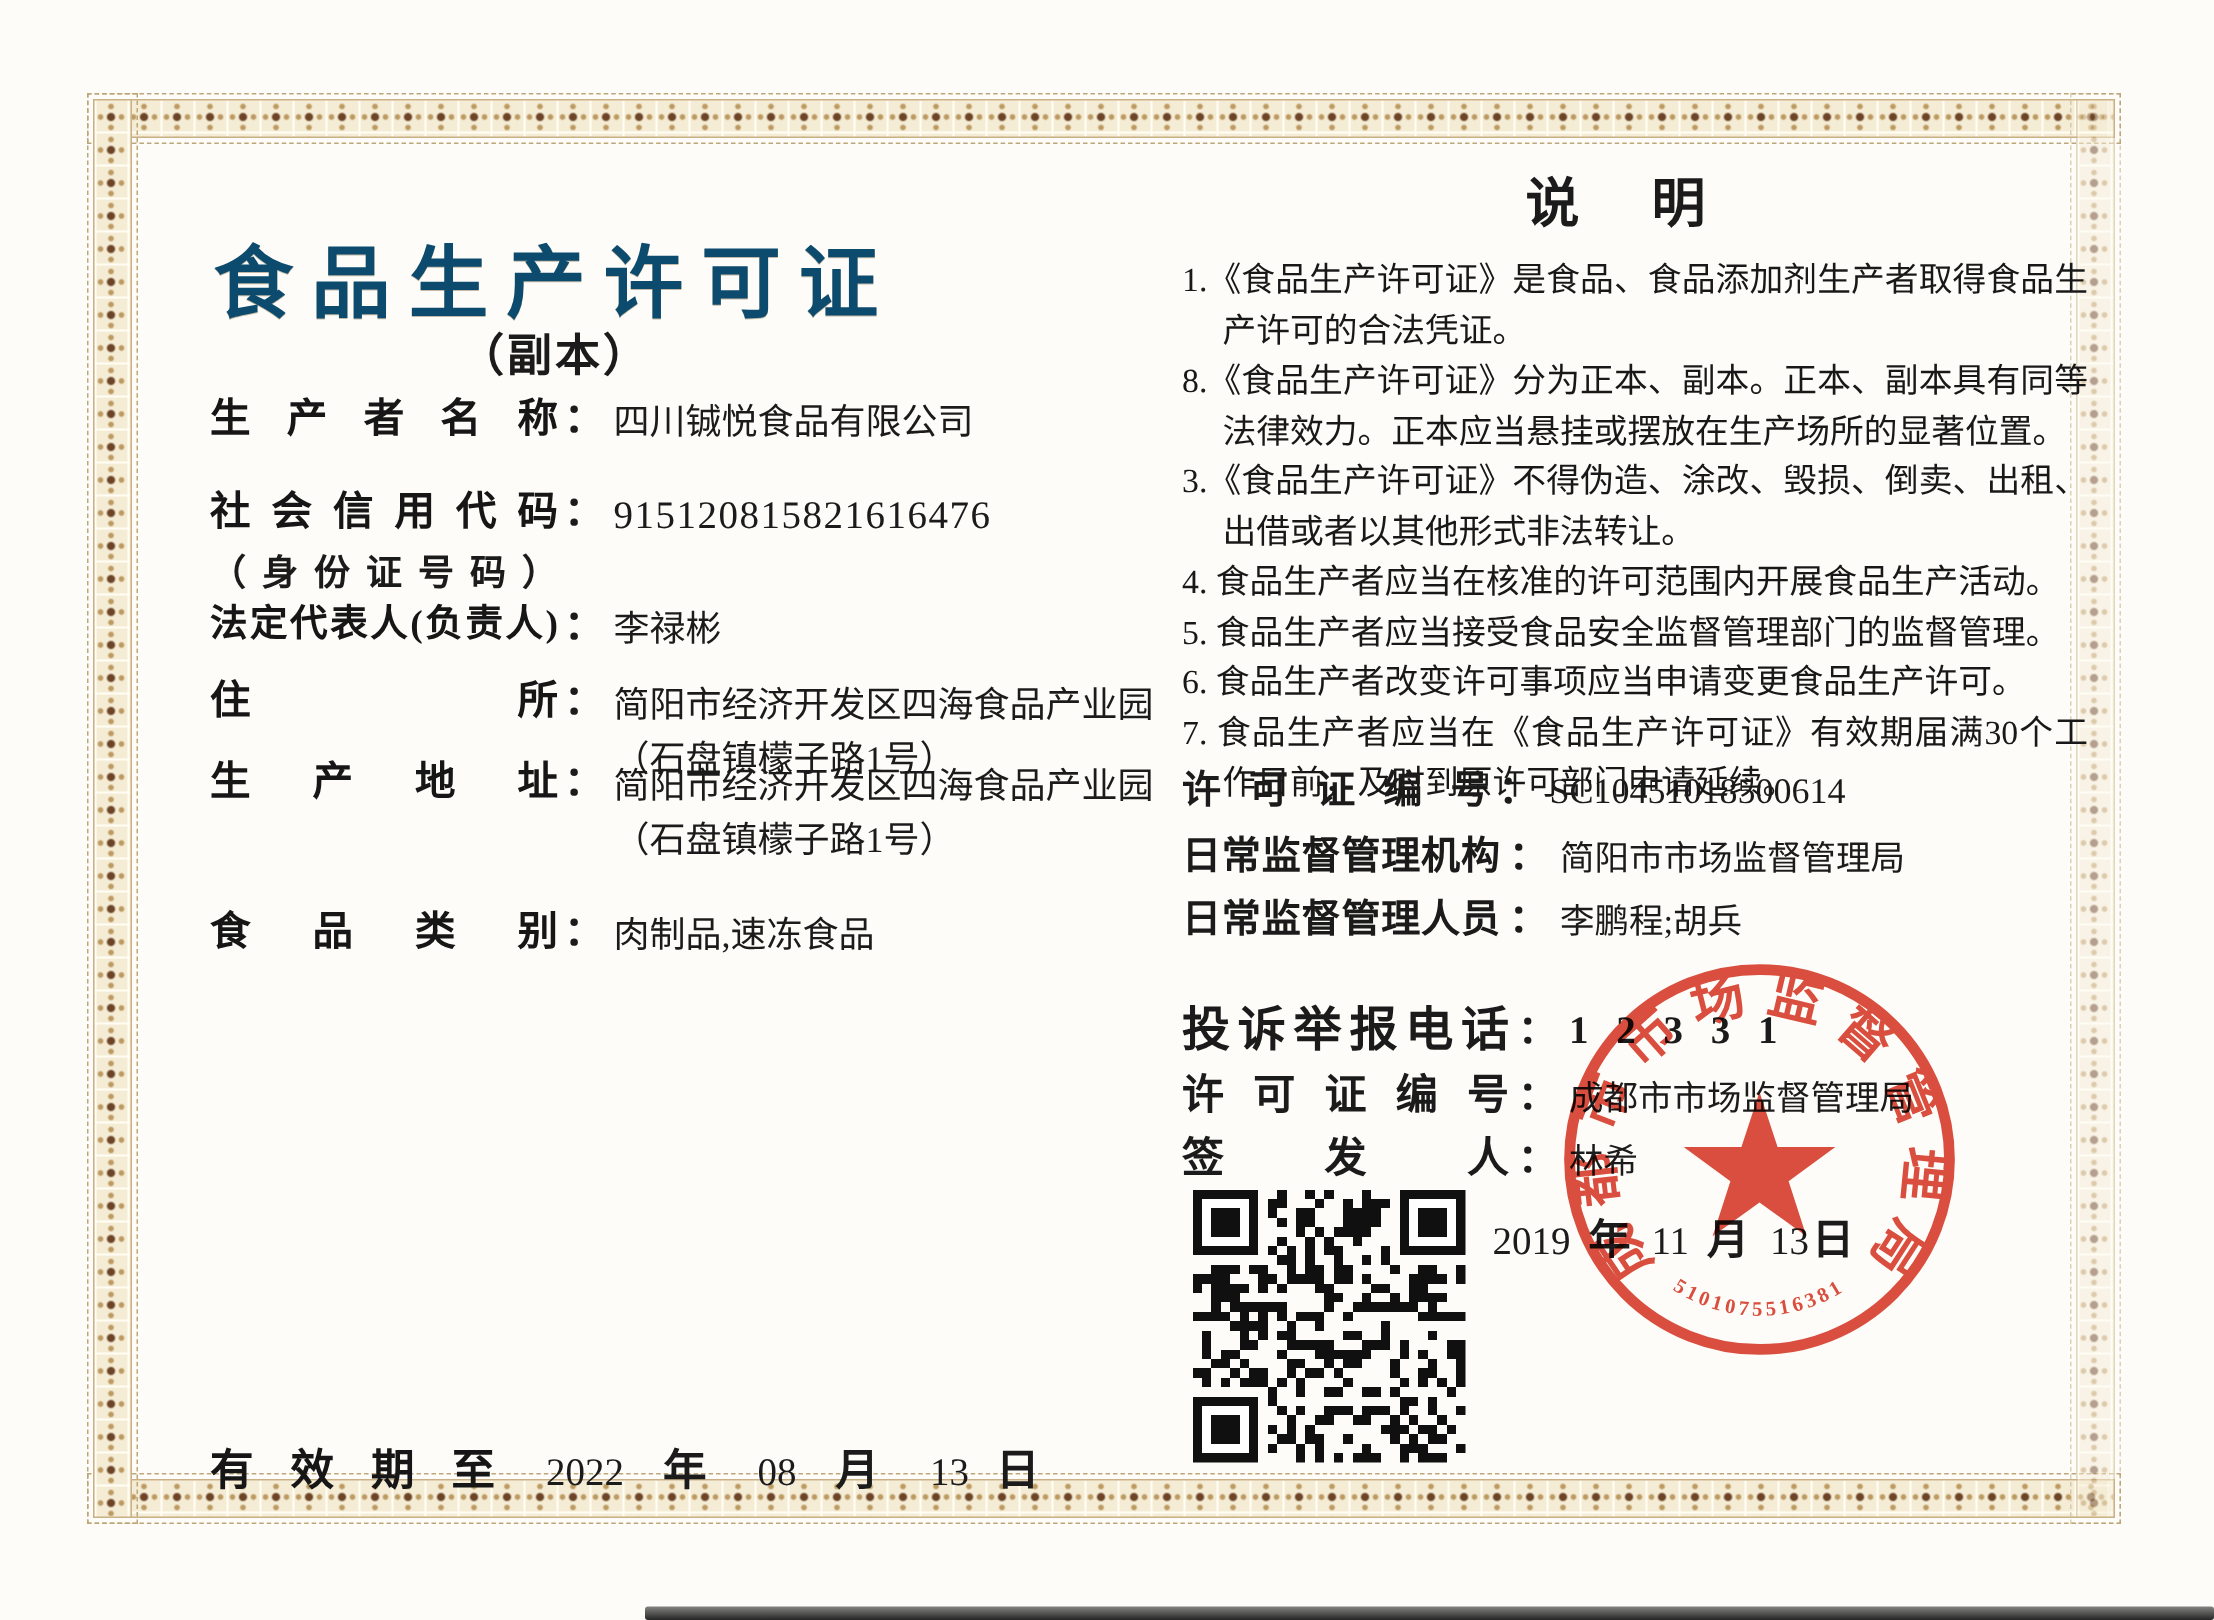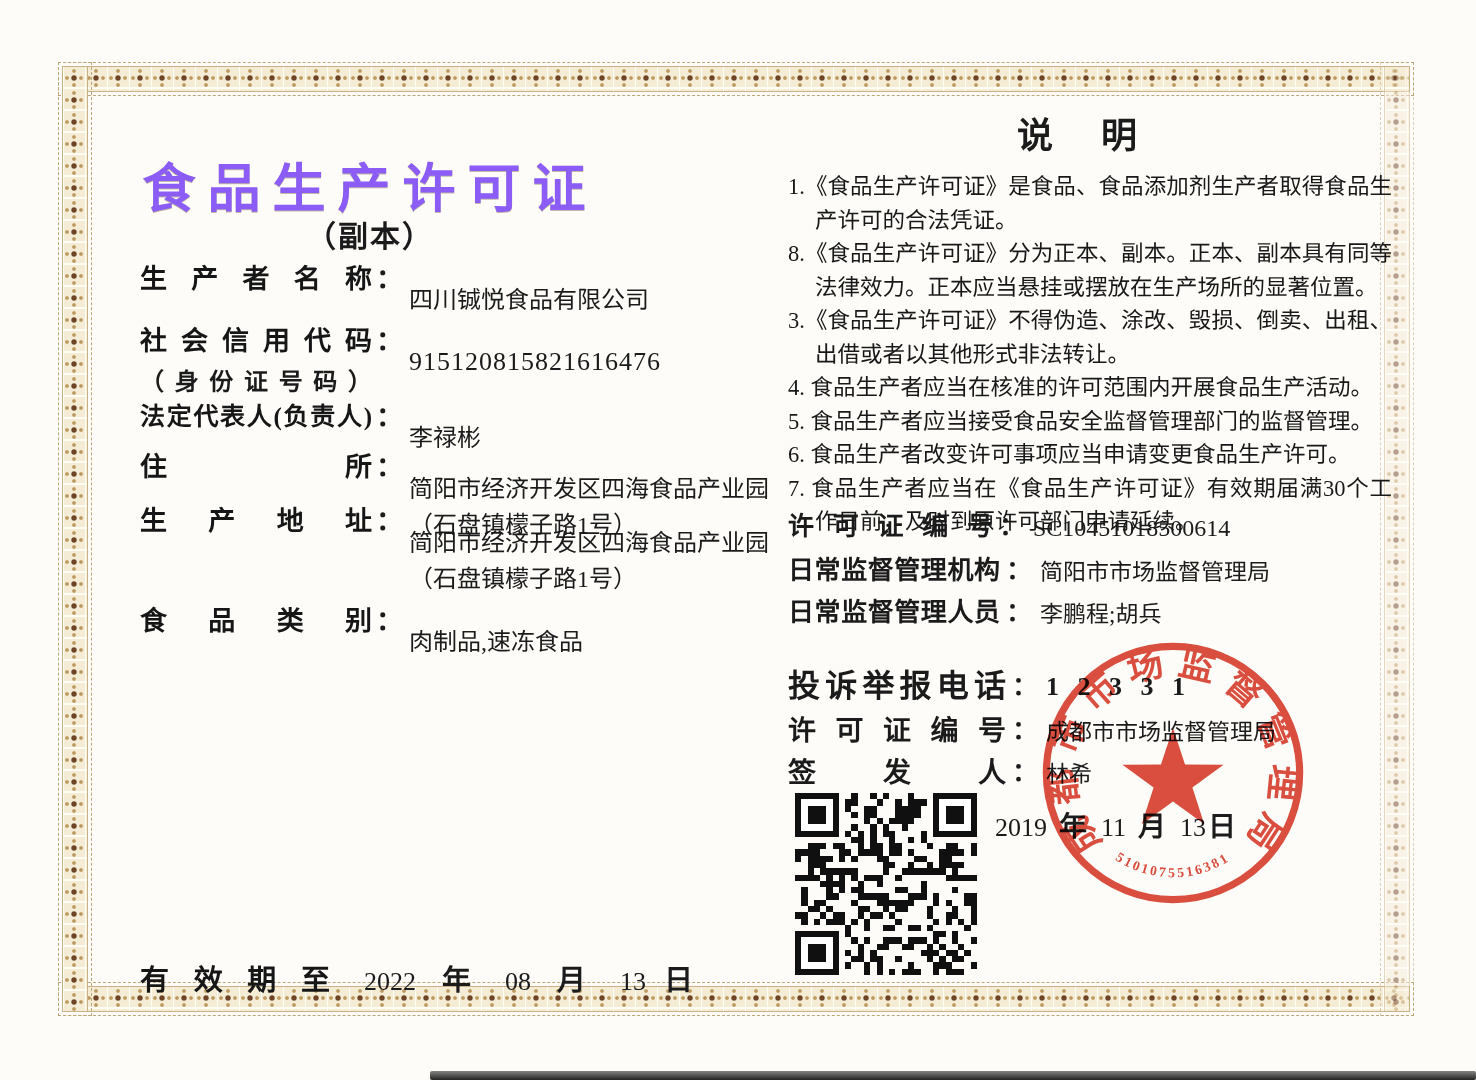--- a/index.html
+++ b/index.html
@@ -28,37 +28,37 @@
   }
   .border-top   {left:62px;  top:66px;  width:1346px; height:24px;}
   .border-bottom{left:62px;  top:986px; width:1346px; height:24px;}
   .border-left  {left:62px;  top:66px;  width:24px;  height:944px;}
   .border-right {left:1384px;top:66px;  width:24px;  height:944px; opacity:.5;}
 
   
   .title{
     position:absolute; left:135px; top:146px; width:470px; margin:0;
     font-size:53px; font-weight:bold; letter-spacing:12px; text-align:center;
-    color:#8b5cf6; text-shadow:0 1px 0 rgba(90,60,15,.35);
+    color:#0c4a6e; text-shadow:0 1px 0 rgba(90,60,15,.35);
     white-space:nowrap;
   }
   .subtitle{
     position:absolute; left:135px; top:212px; width:470px;
     font-size:30px; font-weight:bold; text-align:center; letter-spacing:2px;
   }
 
   
   .row{position:absolute; left:140px; display:flex; align-items:flex-start;justify-content:center;}
   .lbl{
     display:inline-block; font-weight:bold; font-size:27px; line-height:34px;
     text-align:justify; text-align-last:justify; color:#161616;
   }
   .w232{width:232px;}
   .colon{font-weight:bold; font-size:27px; line-height:34px; margin:0 6px 0 4px;}
-  .val{font-size:24px; line-height:34px; padding-top:3px;margin-top:18px;}
+  .val{font-size:24px; line-height:34px; padding-top:3px;}
   .val.wrap{width:386px; line-height:36px;}
   .digits{font-size:26px; letter-spacing:1px; font-family:"Liberation Serif","DejaVu Serif",serif;}
   .sublbl{
     position:absolute; left:140px; width:232px; display:inline-block;
     font-weight:bold; font-size:24px; text-align:justify; text-align-last:justify;
   }
 
   
   .validity{position:absolute; left:140px; top:920px; display:flex; align-items:baseline;gap:16px;}
   .validity .lbl{width:190px; font-size:29px;}

